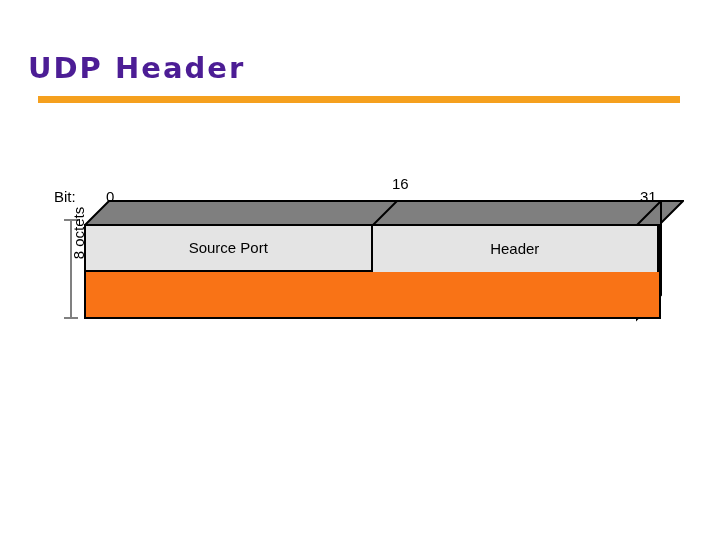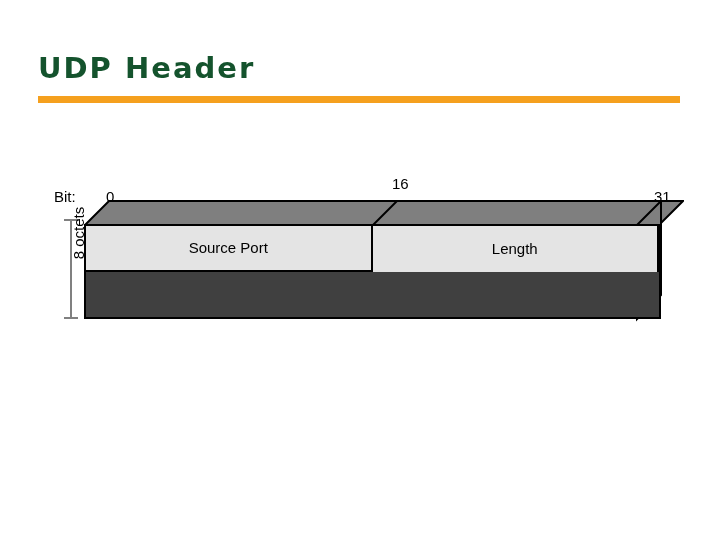--- a/index.html
+++ b/index.html
@@ -12,27 +12,27 @@
     height: 540px;
     background: #ffffff;
     font-family: "Liberation Sans", sans-serif;
     overflow: hidden;
     position: relative;
   }
 
   
   #slide-title {
     position: absolute;
-    left: 38px;
+    left: 28px;
     top: 54px;
     font-family: "DejaVu Sans", sans-serif;
     font-size: 29px;
     font-weight: bold;
     letter-spacing: 2.0px;
-    color: #14532d;
+    color: #4c1d95;
     white-space: nowrap;
     line-height: 1;
   }
   #title-rule {
     position: absolute;
     left: 38px;
     top: 96px;
     width: 642px;
     height: 7px;
     background: #F5A01E;
@@ -53,21 +53,21 @@
     position: absolute;
     font-family: "Liberation Sans", sans-serif;
     font-size: 15px;
     color: #000000;
     white-space: nowrap;
     line-height: 1;
   }
   #bit-caption  { left: 54px;  top: 161px; }
   #bit-tick-0   { left: 106px; top: 161px; }
   #bit-tick-16  { left: 392px; top: 148px; }
-  #bit-tick-31  { left: 654px; top: 161px; }
+  #bit-tick-31  { left: 640px; top: 161px; }
 
   
   #octet-bracket {
     position: absolute;
     left: 64px;
     top: 191px;
     width: 14px;
     height: 100px;
   }
   #octet-bracket .stem {
@@ -136,21 +136,21 @@
 
   
   .face-front {
     position: absolute;
     left: 0;
     top: 24px;
     width: 577px;
     height: 95px;
     border: 2px solid #000000;
     box-sizing: border-box;
-    background: #404040;
+    background: #f97316;
     display: grid;
     grid-template-columns: 1fr 1fr;
     grid-template-rows: 1fr 1fr;
   }
   .field-cell {
     position: relative;
     display: flex;
     align-items: center;
     justify-content: center;
     font-family: "Liberation Sans", sans-serif;
@@ -201,19 +201,19 @@
     </div>
 
     <div class="face-front">
 
       <div class="field-cell col-left row-top">
         <span>Source Port</span>
       </div>
 
 
       <div class="field-cell col-left">
-        <span>Length</span>
+        <span>Header</span>
       </div>
 
 
     </div>
   </div>
 </div>
 
 </body></html>

